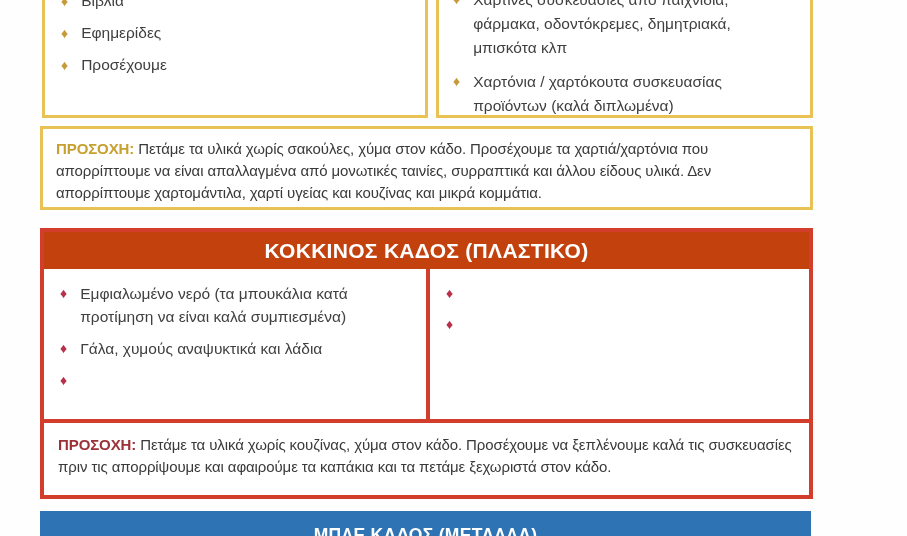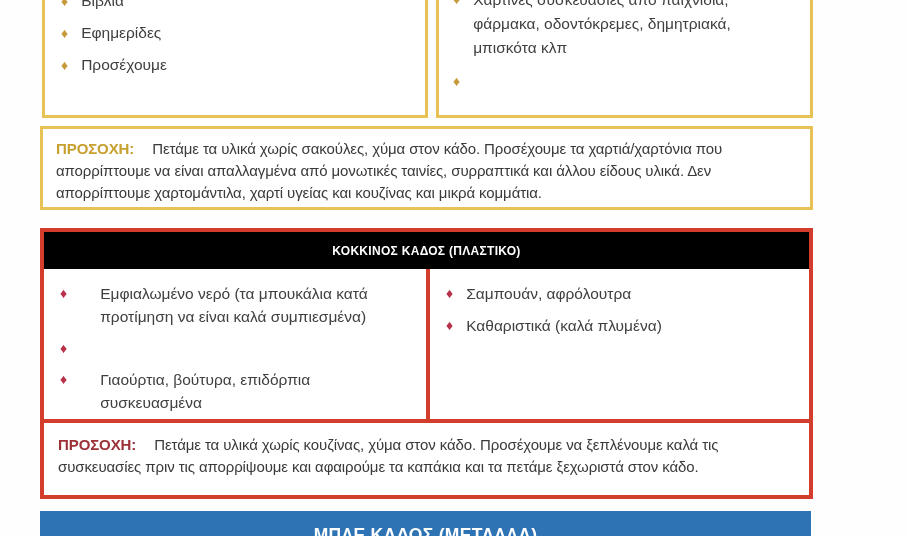--- a/index.html
+++ b/index.html
@@ -32,47 +32,47 @@
   .item .txt { font-size: 15.5px; line-height: 22px; }
   .multiline .txt { line-height: 24px; max-width: 300px; }
 
   #yellow-warning {
     left: 40px; top: 126px; width: 773px; height: 84px;
     padding: 9px 13px;
     font-size: 15px; line-height: 22px;
     letter-spacing: -0.1px;
     color: #3a3a3a;
   }
-  .warn-label { font-weight: bold; margin-right: 18px; }
+  .warn-label { font-weight: bold; margin-right: 4px; }
   .warn-label.gold-text { color: #c7a02f; }
   .warn-label.maroon-text { color: #9c3138; }
 
   
   #red-box {
     left: 40px; top: 228px; width: 773px; height: 271px;
     border: 4px solid #d23d2c;
     background: #fff;
   }
   #red-header {
     height: 37px;
-    background: #000000;
+    background: #c2410c;
     color: #ffffff;
     display: flex; align-items: center; justify-content: center;
-    font-weight: bold; font-size: 12px; letter-spacing: 0.3px;
+    font-weight: bold; font-size: 21px; letter-spacing: 0.3px;
   }
   #red-body { display: flex; height: 150px; }
   #red-col-left {
     width: 386px;
     border-right: 4px solid #d23d2c;
     padding: 13px 10px 0 16px;
   }
   #red-col-right { flex: 1; padding: 13px 10px 0 16px; }
   #red-body .item { margin-bottom: 9px; }
   #red-body .item .txt { line-height: 23px; }
-  #red-body .multiline .txt { max-width: 290px; margin-left: 20px; }
+  #red-body .multiline .txt { max-width: 290px; }
 
   #red-warning {
     border-top: 4px solid #d23d2c;
     padding: 11px 14px;
     font-size: 15px; line-height: 22px;
     letter-spacing: -0.1px;
     color: #3a3a3a;
   }
 
   
@@ -103,53 +103,52 @@
   </div>
 </div>
 
 <div class="abs gold-box" id="yellow-right">
   <div class="item multiline">
     <span class="bullet gold">♦</span>
     <span class="txt">Χάρτινες συσκευασίες από παιχνίδια, φάρμακα, οδοντόκρεμες, δημητριακά, μπισκότα κλπ</span>
   </div>
   <div class="item multiline">
     <span class="bullet gold">♦</span>
+    <span class="txt">Χαρτόνια / χαρτόκουτα συσκευασίας προϊόντων (καλά διπλωμένα)</span>
   </div>
 </div>
 
 <div class="abs gold-box" id="yellow-warning">
   <span class="warn-label gold-text">ΠΡΟΣΟΧΗ:</span><span>Πετάμε τα υλικά χωρίς σακούλες, χύμα στον κάδο. Προσέχουμε τα χαρτιά/χαρτόνια που απορρίπτουμε να είναι απαλλαγμένα από μονωτικές ταινίες, συρραπτικά και άλλου είδους υλικά. Δεν απορρίπτουμε χαρτομάντιλα, χαρτί υγείας και κουζίνας και μικρά κομμάτια.</span>
 </div>
 
 <div class="abs" id="red-box">
   <div id="red-header">
     <span>ΚΟΚΚΙΝΟΣ ΚΑΔΟΣ (ΠΛΑΣΤΙΚΟ)</span>
   </div>
   <div id="red-body">
     <div id="red-col-left">
       <div class="item multiline">
         <span class="bullet crimson">♦</span>
         <span class="txt">Εμφιαλωμένο νερό (τα μπουκάλια κατά προτίμηση να είναι καλά συμπιεσμένα)</span>
       </div>
       <div class="item">
         <span class="bullet crimson">♦</span>
+        <span class="txt">Γάλα, χυμούς αναψυκτικά και λάδια</span>
       </div>
       <div class="item multiline">
         <span class="bullet crimson">♦</span>
-        <span class="txt">Γιαούρτια, βούτυρα,  επιδόρπια συσκευασμένα</span>
       </div>
     </div>
     <div id="red-col-right">
       <div class="item">
         <span class="bullet crimson">♦</span>
-        <span class="txt">Σαμπουάν, αφρόλουτρα</span>
       </div>
       <div class="item">
         <span class="bullet crimson">♦</span>
-        <span class="txt">Καθαριστικά (καλά πλυμένα)</span>
       </div>
     </div>
   </div>
   <div id="red-warning">
     <span class="warn-label maroon-text">ΠΡΟΣΟΧΗ:</span><span>Πετάμε τα υλικά χωρίς κουζίνας, χύμα στον κάδο. Προσέχουμε να ξεπλένουμε καλά τις συσκευασίες πριν τις απορρίψουμε και αφαιρούμε τα καπάκια και τα πετάμε ξεχωριστά στον κάδο.</span>
   </div>
 </div>
 
 <div class="abs" id="blue-header">
   <span>ΜΠΛΕ ΚΑΔΟΣ (ΜΕΤΑΛΛΑ)</span>

